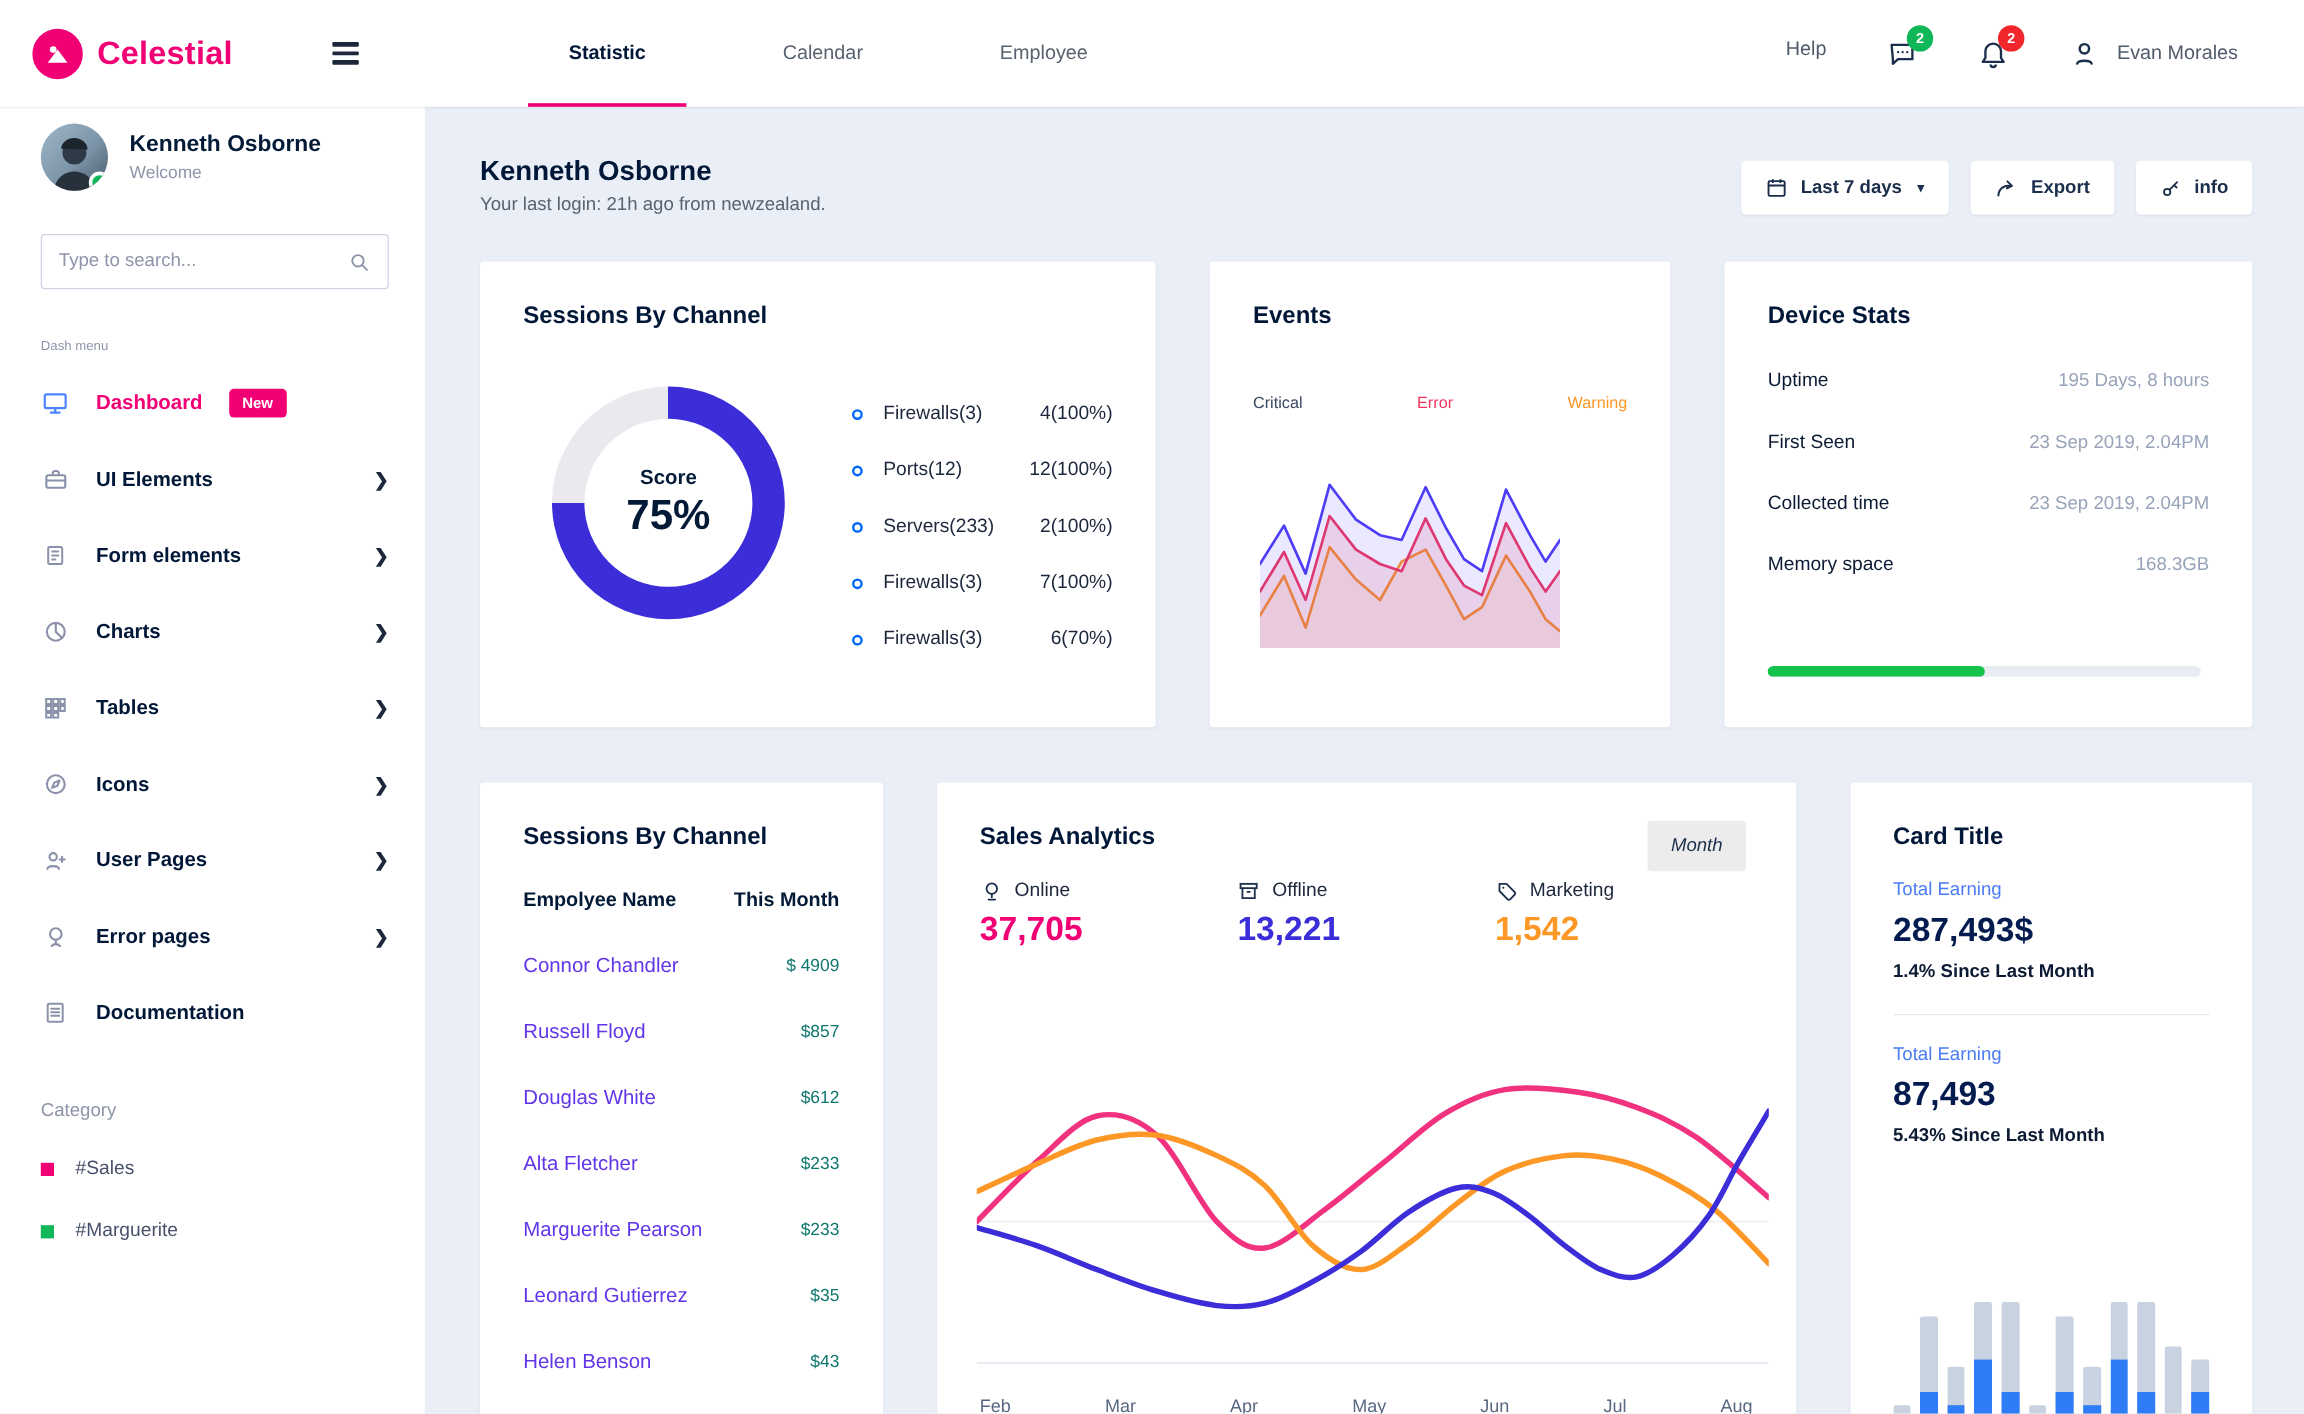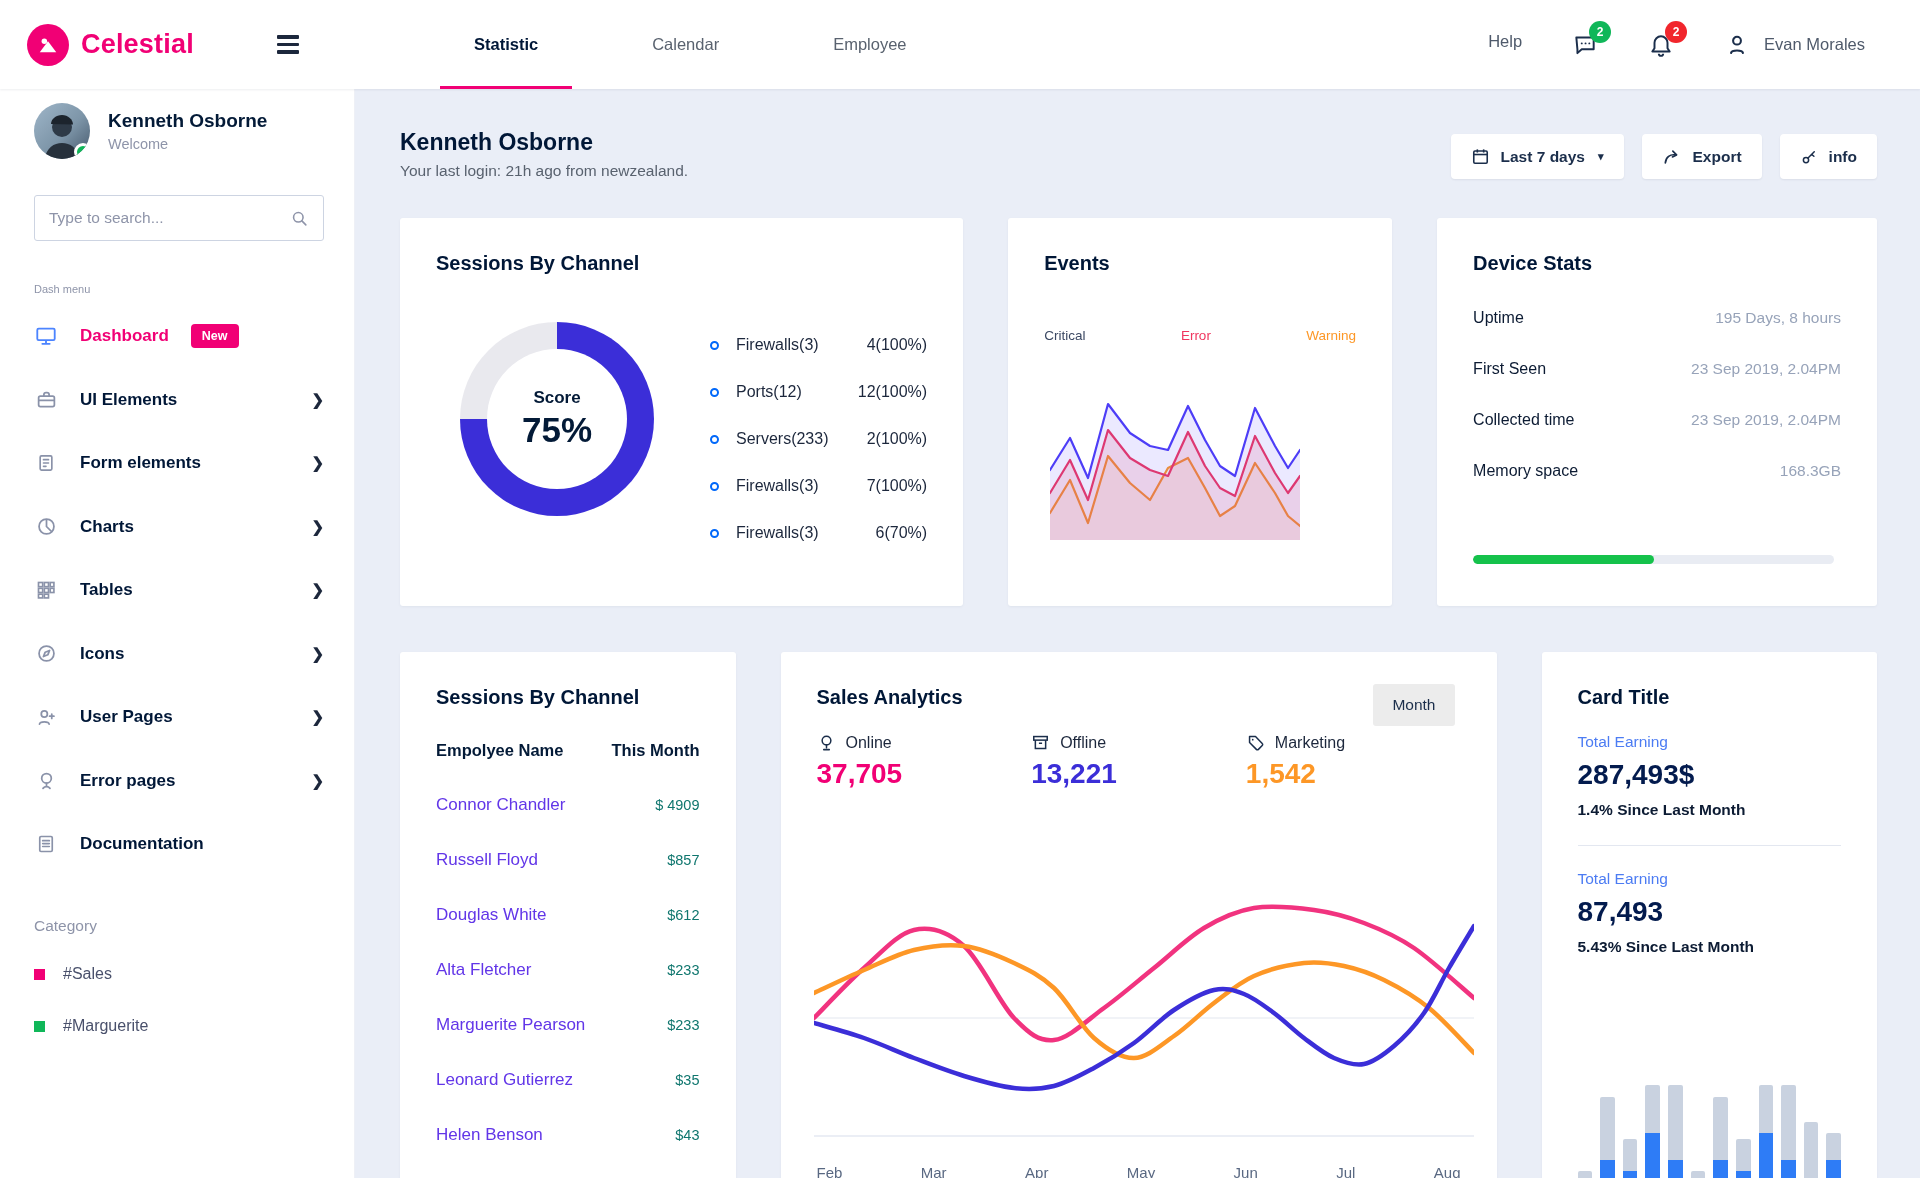--- a/index.html
+++ b/index.html
@@ -132,21 +132,21 @@
   .tbl-head { display:flex; margin-top:32px; font-size:16.5px; font-weight:bold; color:#031a37; }
   .tbl-head .c2 { margin-left:auto; }
   .tbl-rows { margin-top:10px; }
   .tbl-row { display:flex; align-items:center; margin-top:35px; cursor:pointer; }
   .tbl-name { font-size:17px; font-weight:500; color:#6236e8; }
   .tbl-val { margin-left:auto; font-size:14.5px; color:#0f766e; }
 
   
   .month-btn { position:absolute; right:42px; top:32px; background:#ececec; border:none;
                border-radius:3px; padding:12px 19px; font-size:15.5px; color:#1b2e4b;
-               cursor:pointer; font-family:inherit; }
+               cursor:pointer; font-family:inherit;font-style:italic; }
   .sales-stats { display:flex; margin-top:24px; }
   .s-stat { width:240px; }
   .s-stat .s-top { display:flex; align-items:center; gap:10px; font-size:16px;
                    color:#1c273c; }
   .s-stat .s-num { font-size:28px; font-weight:bold; margin-top:6px; }
   .sales-chart { position:absolute; left:33px; right:33px; top:216px; height:290px; }
   .sales-months { position:absolute; left:36px; right:36px; top:512px; display:flex;
                   justify-content:space-between; font-size:15px; color:#596882; }
 
   

